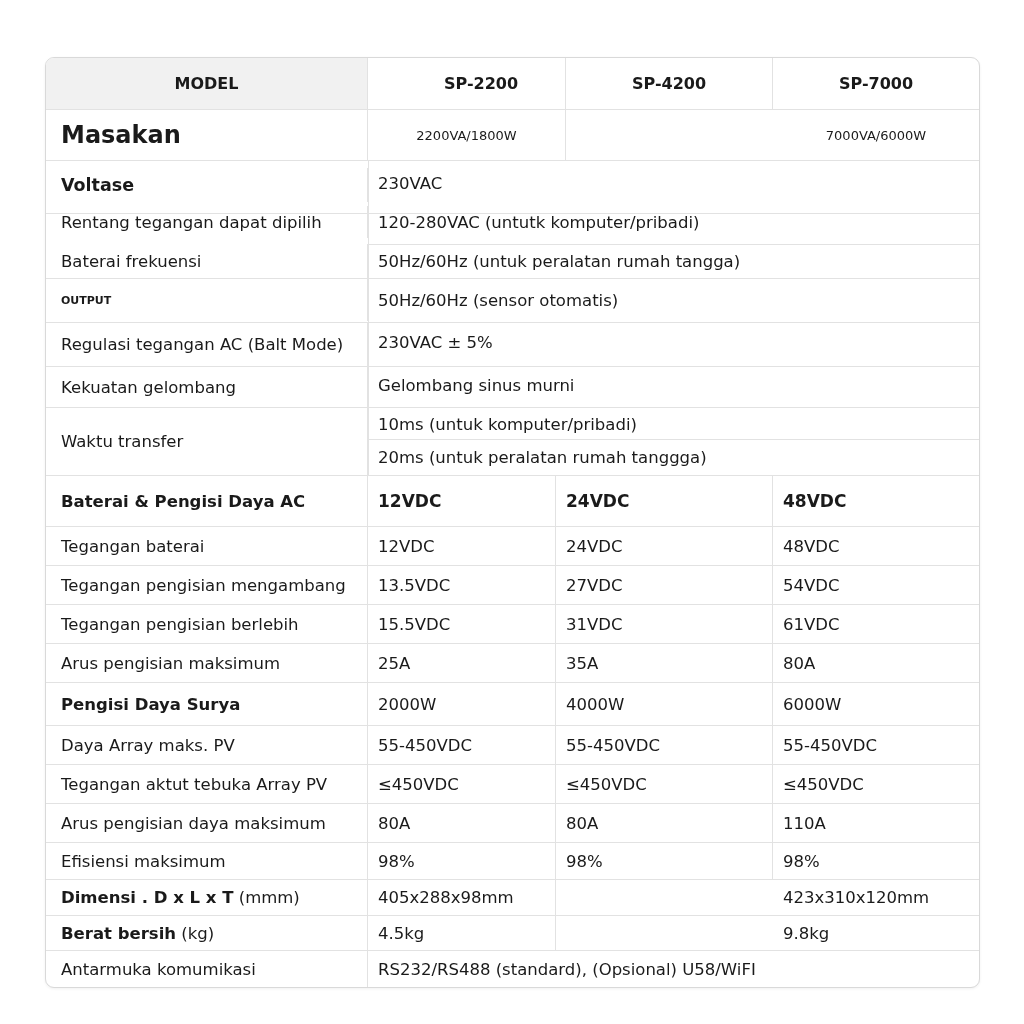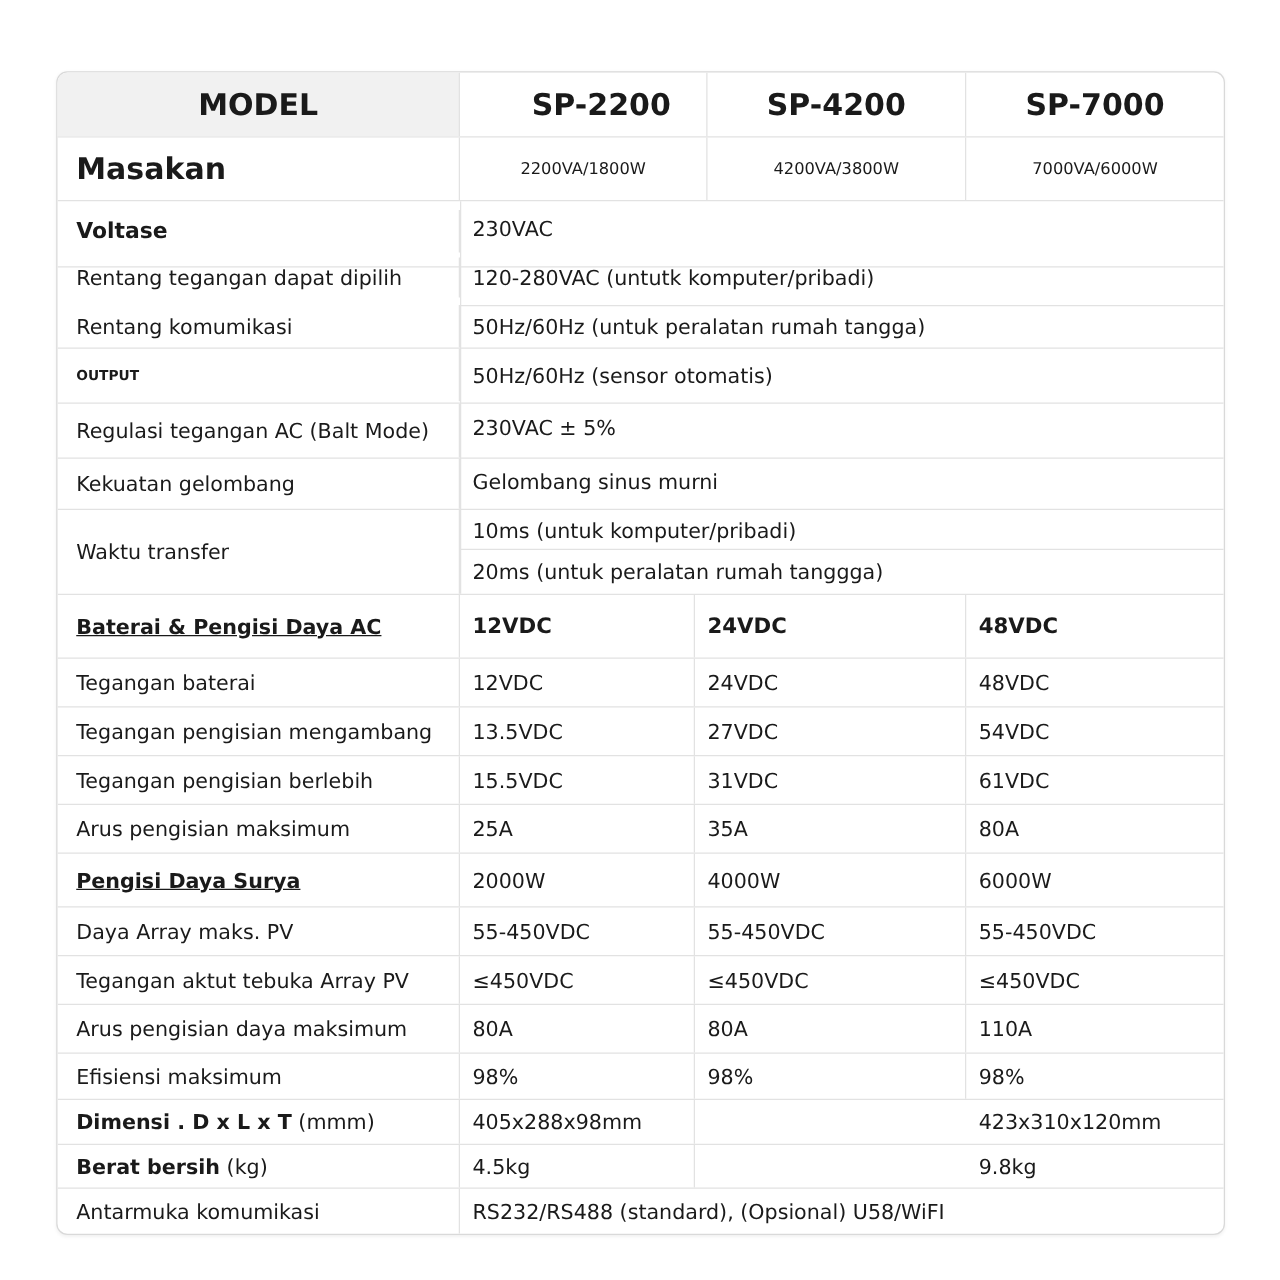--- a/index.html
+++ b/index.html
@@ -42,34 +42,34 @@
     box-sizing: border-box;
     white-space: nowrap;
   }
   .lbl {
     left: 0;
     width: 322px;
     padding-left: 15px;
     font-size: 16.5px;
     border-right: 1px solid #e2e2e2;
   }
-  .lbl.bold { font-weight: bold; font-size: 16.5px; text-decoration: underline; }
+  .lbl.bold { font-weight: bold; font-size: 16.5px; }
   .lbl.big { font-weight: bold; font-size: 24px; }
   .val {
     padding-left: 10px;
     font-size: 16.5px;
   }
   .val.full { left: 322px; right: 0; }
   .val.c1 { left: 322px; width: 188px; border-right: 1px solid #e2e2e2; }
   .val.c2 { left: 510px; width: 217px; border-right: 1px solid #e2e2e2; }
   .val.c3 { left: 727px; right: 0; }
   .val.bold { font-weight: bold; font-size: 17px; }
 
   
-  .hdr .cell { justify-content: center; font-weight: bold; font-size: 24px; }
+  .hdr .cell { justify-content: center; font-weight: bold; font-size: 16px; }
   .hdr .h-model { left: 0; width: 322px; background: #f1f1f1; border-right: 1px solid #e2e2e2; }
   .hdr .h1 { left: 322px; width: 198px; border-right: 1px solid #e2e2e2; padding-left: 29px; }
   .hdr .h2 { left: 520px; width: 207px; border-right: 1px solid #e2e2e2; }
   .hdr .h3 { left: 727px; right: 0; }
 
   .cap .cell.cc { justify-content: center; padding-left: 0; font-size: 13px; }
   .cap .cc1 { left: 322px; width: 198px; border-right: 1px solid #e2e2e2; }
   .cap .cc2 { left: 520px; width: 207px; border-right: 1px solid #e2e2e2; }
   .cap .cc3 { left: 727px; right: 0; }
 
@@ -117,39 +117,38 @@
   <div class="row hdr" style="top:0;height:51px;">
     <div class="cell h-model">MODEL</div>
     <div class="cell h1">SP-2200</div>
     <div class="cell h2">SP-4200</div>
     <div class="cell h3">SP-7000</div>
   </div>
 
   <div class="row cap" style="top:52px;height:50px;">
     <div class="cell lbl big">Masakan</div>
     <div class="cell val cc cc1">2200VA/1800W</div>
-    <div class="cell val cc cc2">4200VA/3800W</div>
     <div class="cell val cc cc3">7000VA/6000W</div>
   </div>
 
   <div class="vsep" style="top:103px;height:314px;"></div>
 
   <div class="lbl abs" style="top:110px;height:34px;font-weight:bold;font-size:17.5px;">
     <span>Voltase</span>
   </div>
   <div class="val abs" style="top:108px;height:34px;">230VAC</div>
 
   <div class="sub-line wide" style="top:155px;"></div>
 
   <div class="lbl abs" style="top:148px;height:32px;">Rentang tegangan dapat dipilih</div>
   <div class="val abs" style="top:148px;height:32px;">120-280VAC (untutk komputer/pribadi)</div>
 
   <div class="sub-line" style="top:186px;"></div>
 
-  <div class="lbl abs" style="top:186px;height:34px;">Rentang komumikasi</div>
+  <div class="lbl abs" style="top:186px;height:34px;">Baterai frekuensi</div>
   <div class="val abs" style="top:186px;height:34px;">50Hz/60Hz (untuk peralatan rumah tangga)</div>
 
   <div class="sub-line wide" style="top:220px;"></div>
 
   <div class="lbl abs" style="top:221px;height:42px;font-weight:bold;font-size:11px;">OUTPUT</div>
   <div class="val abs" style="top:221px;height:42px;">50Hz/60Hz (sensor otomatis)</div>
 
   <div class="sub-line wide" style="top:264px;"></div>
 
   <div class="lbl abs" style="top:265px;height:43px;">Regulasi tegangan AC (Balt Mode)</div>

